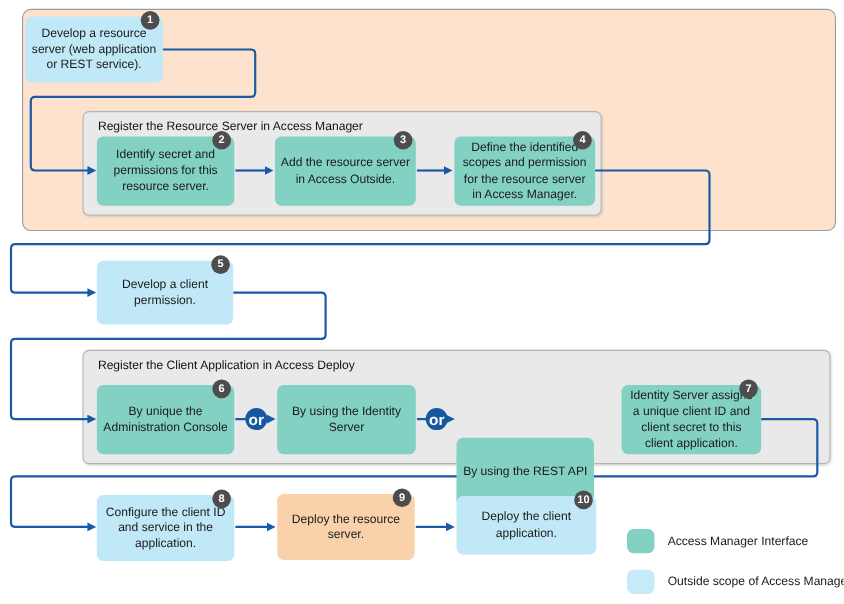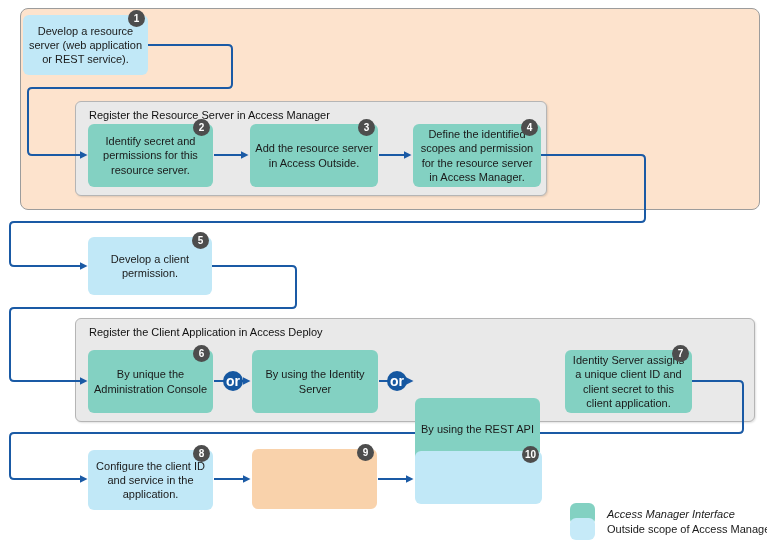--- a/index.html
+++ b/index.html
@@ -127,31 +127,33 @@
       <span>Identity Server assigns a unique client ID and client secret to this client application.</span>
     </div>
 
     <div class="box lblue" style="left:88px;top:450px;width:125px;height:60px;">
       <span class="badge">8</span>
       <span>Configure the client ID and service in the application.</span>
     </div>
 
     <div class="box peach" style="left:252px;top:449px;width:125px;height:60px;">
       <span class="badge">9</span>
+      <span>Deploy the resource server.</span>
     </div>
 
     <div class="box lblue" style="left:415px;top:451px;width:127px;height:53px;">
       <span class="badge">10</span>
+      <span>Deploy the client application.</span>
     </div>
   </div>
 
   <div class="or-badge" style="left:223px;top:371px;">or</div>
   <div class="or-badge" style="left:387px;top:371px;">or</div>
 
-  <div class="legend-row" style="left:570px;top:503px;font-style:italic;">
+  <div class="legend-row" style="left:570px;top:481px;">
     <div class="legend-swatch teal"></div>
     <div class="legend-label">Access Manager Interface</div>
   </div>
   <div class="legend-row" style="left:570px;top:518px;">
     <div class="legend-swatch lblue"></div>
     <div class="legend-label">Outside scope of Access Manager</div>
   </div>
 
 </div>
 

